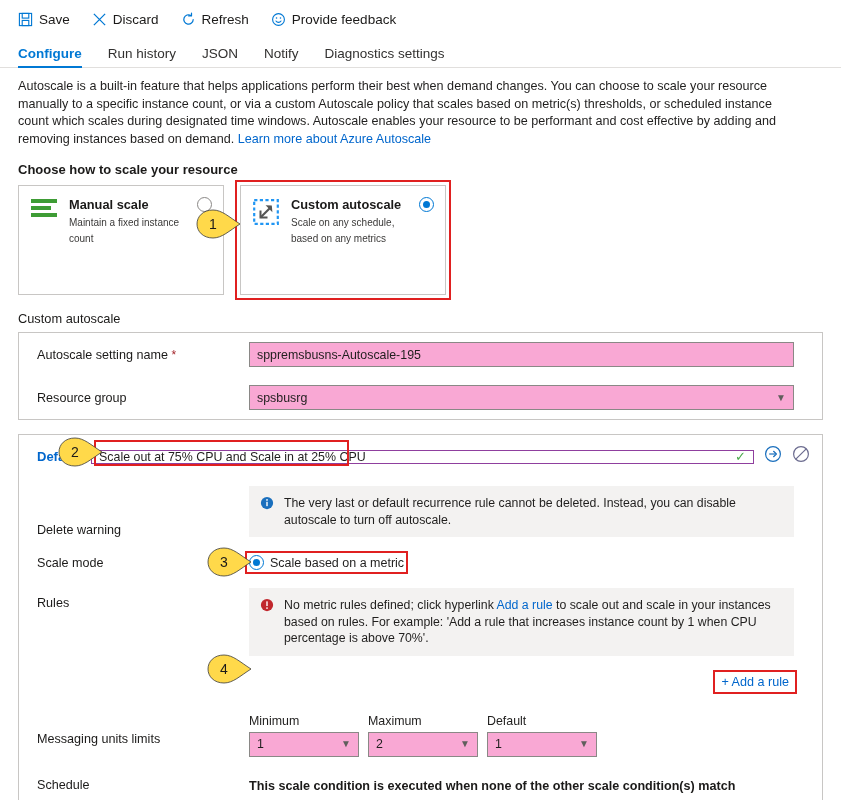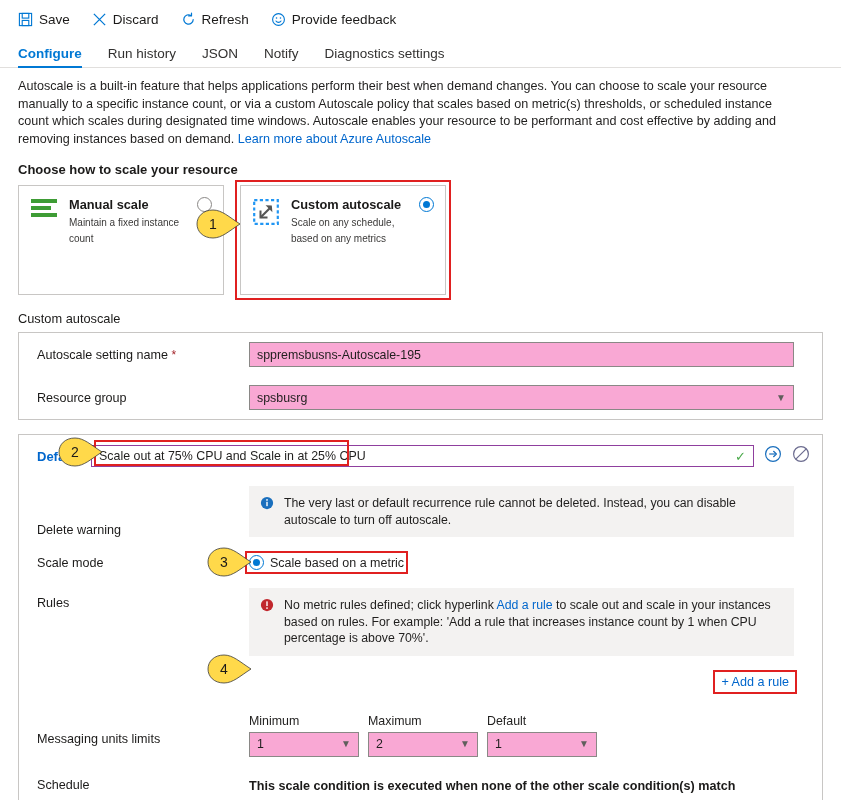--- a/index.html
+++ b/index.html
@@ -118,21 +118,21 @@
   .chev { color: #605e5c; font-size: 10px; line-height: 1; }
 
   
   .defrow {
     display: flex; align-items: center; gap: 10px;
     padding: 10px 12px 10px 18px;
   }
   .deflabel { font-size: 13px; font-weight: 700; color: #0066cc; flex: 0 0 auto; }
   .defwrap { position: relative; flex: 1 1 auto; }
   .definput {
-    width: 100%; height: 22px;
+    width: 100%; height: 14px;
     border: 1px solid #8f3f9e; background: #fff;
     font-family: "Liberation Sans", sans-serif;
     font-size: 12.4px; color: #201f1e;
     padding: 0 26px 0 7px; outline: none;
   }
   .defcheck {
     position: absolute; right: 8px; top: 50%; transform: translateY(-50%);
     color: #4aa94a; font-size: 13px; line-height: 1; pointer-events: none;
   }
   .defbox-outline {

